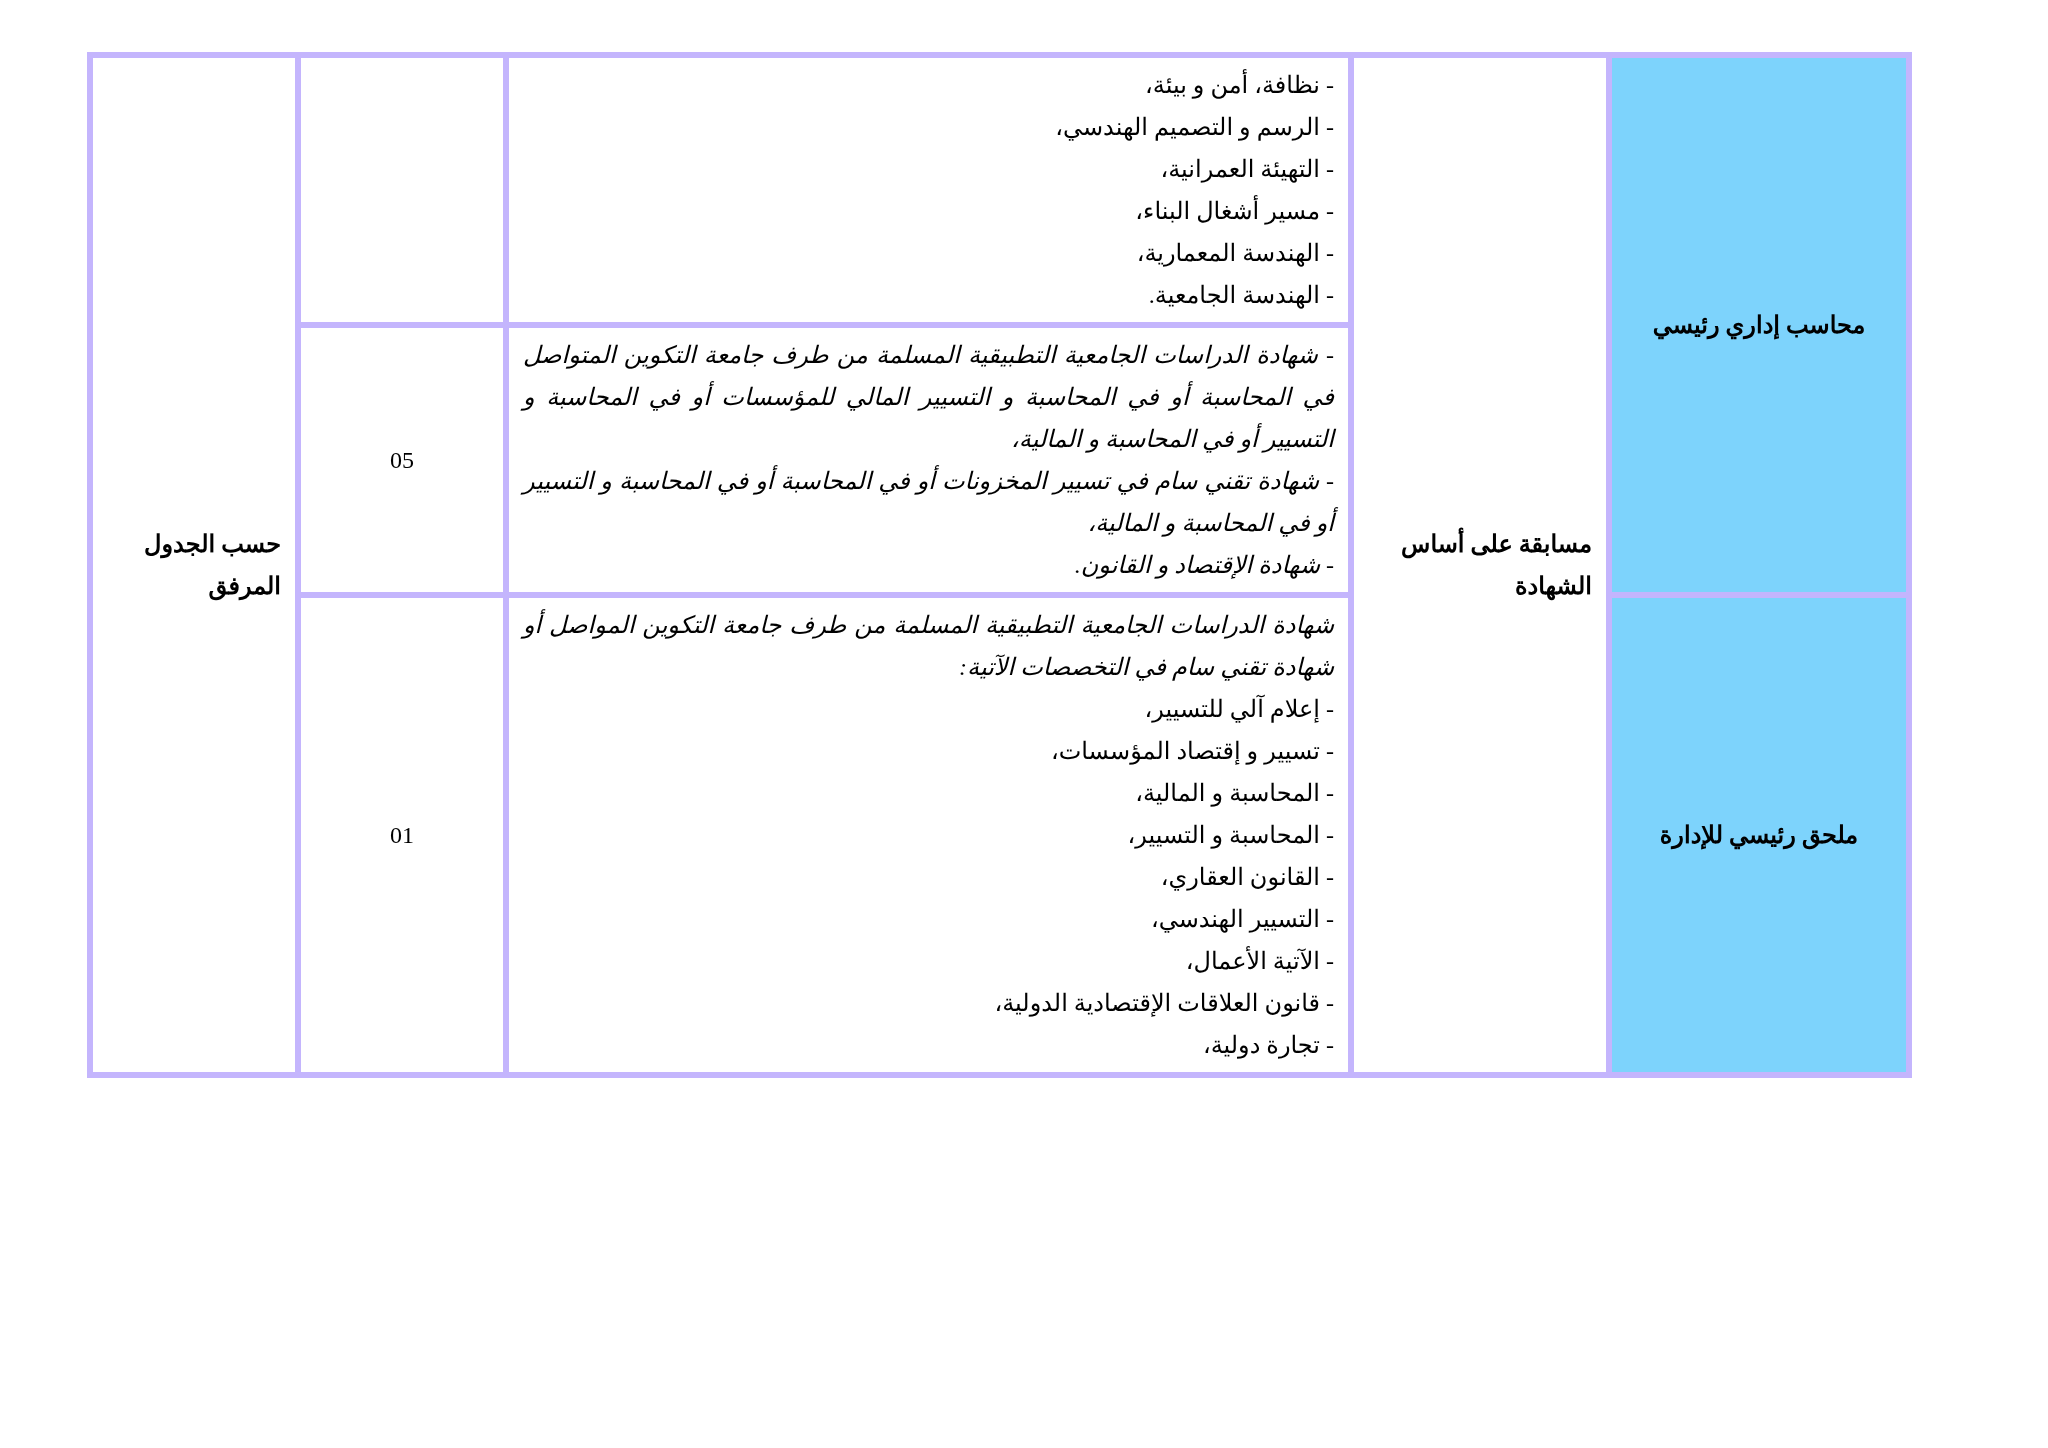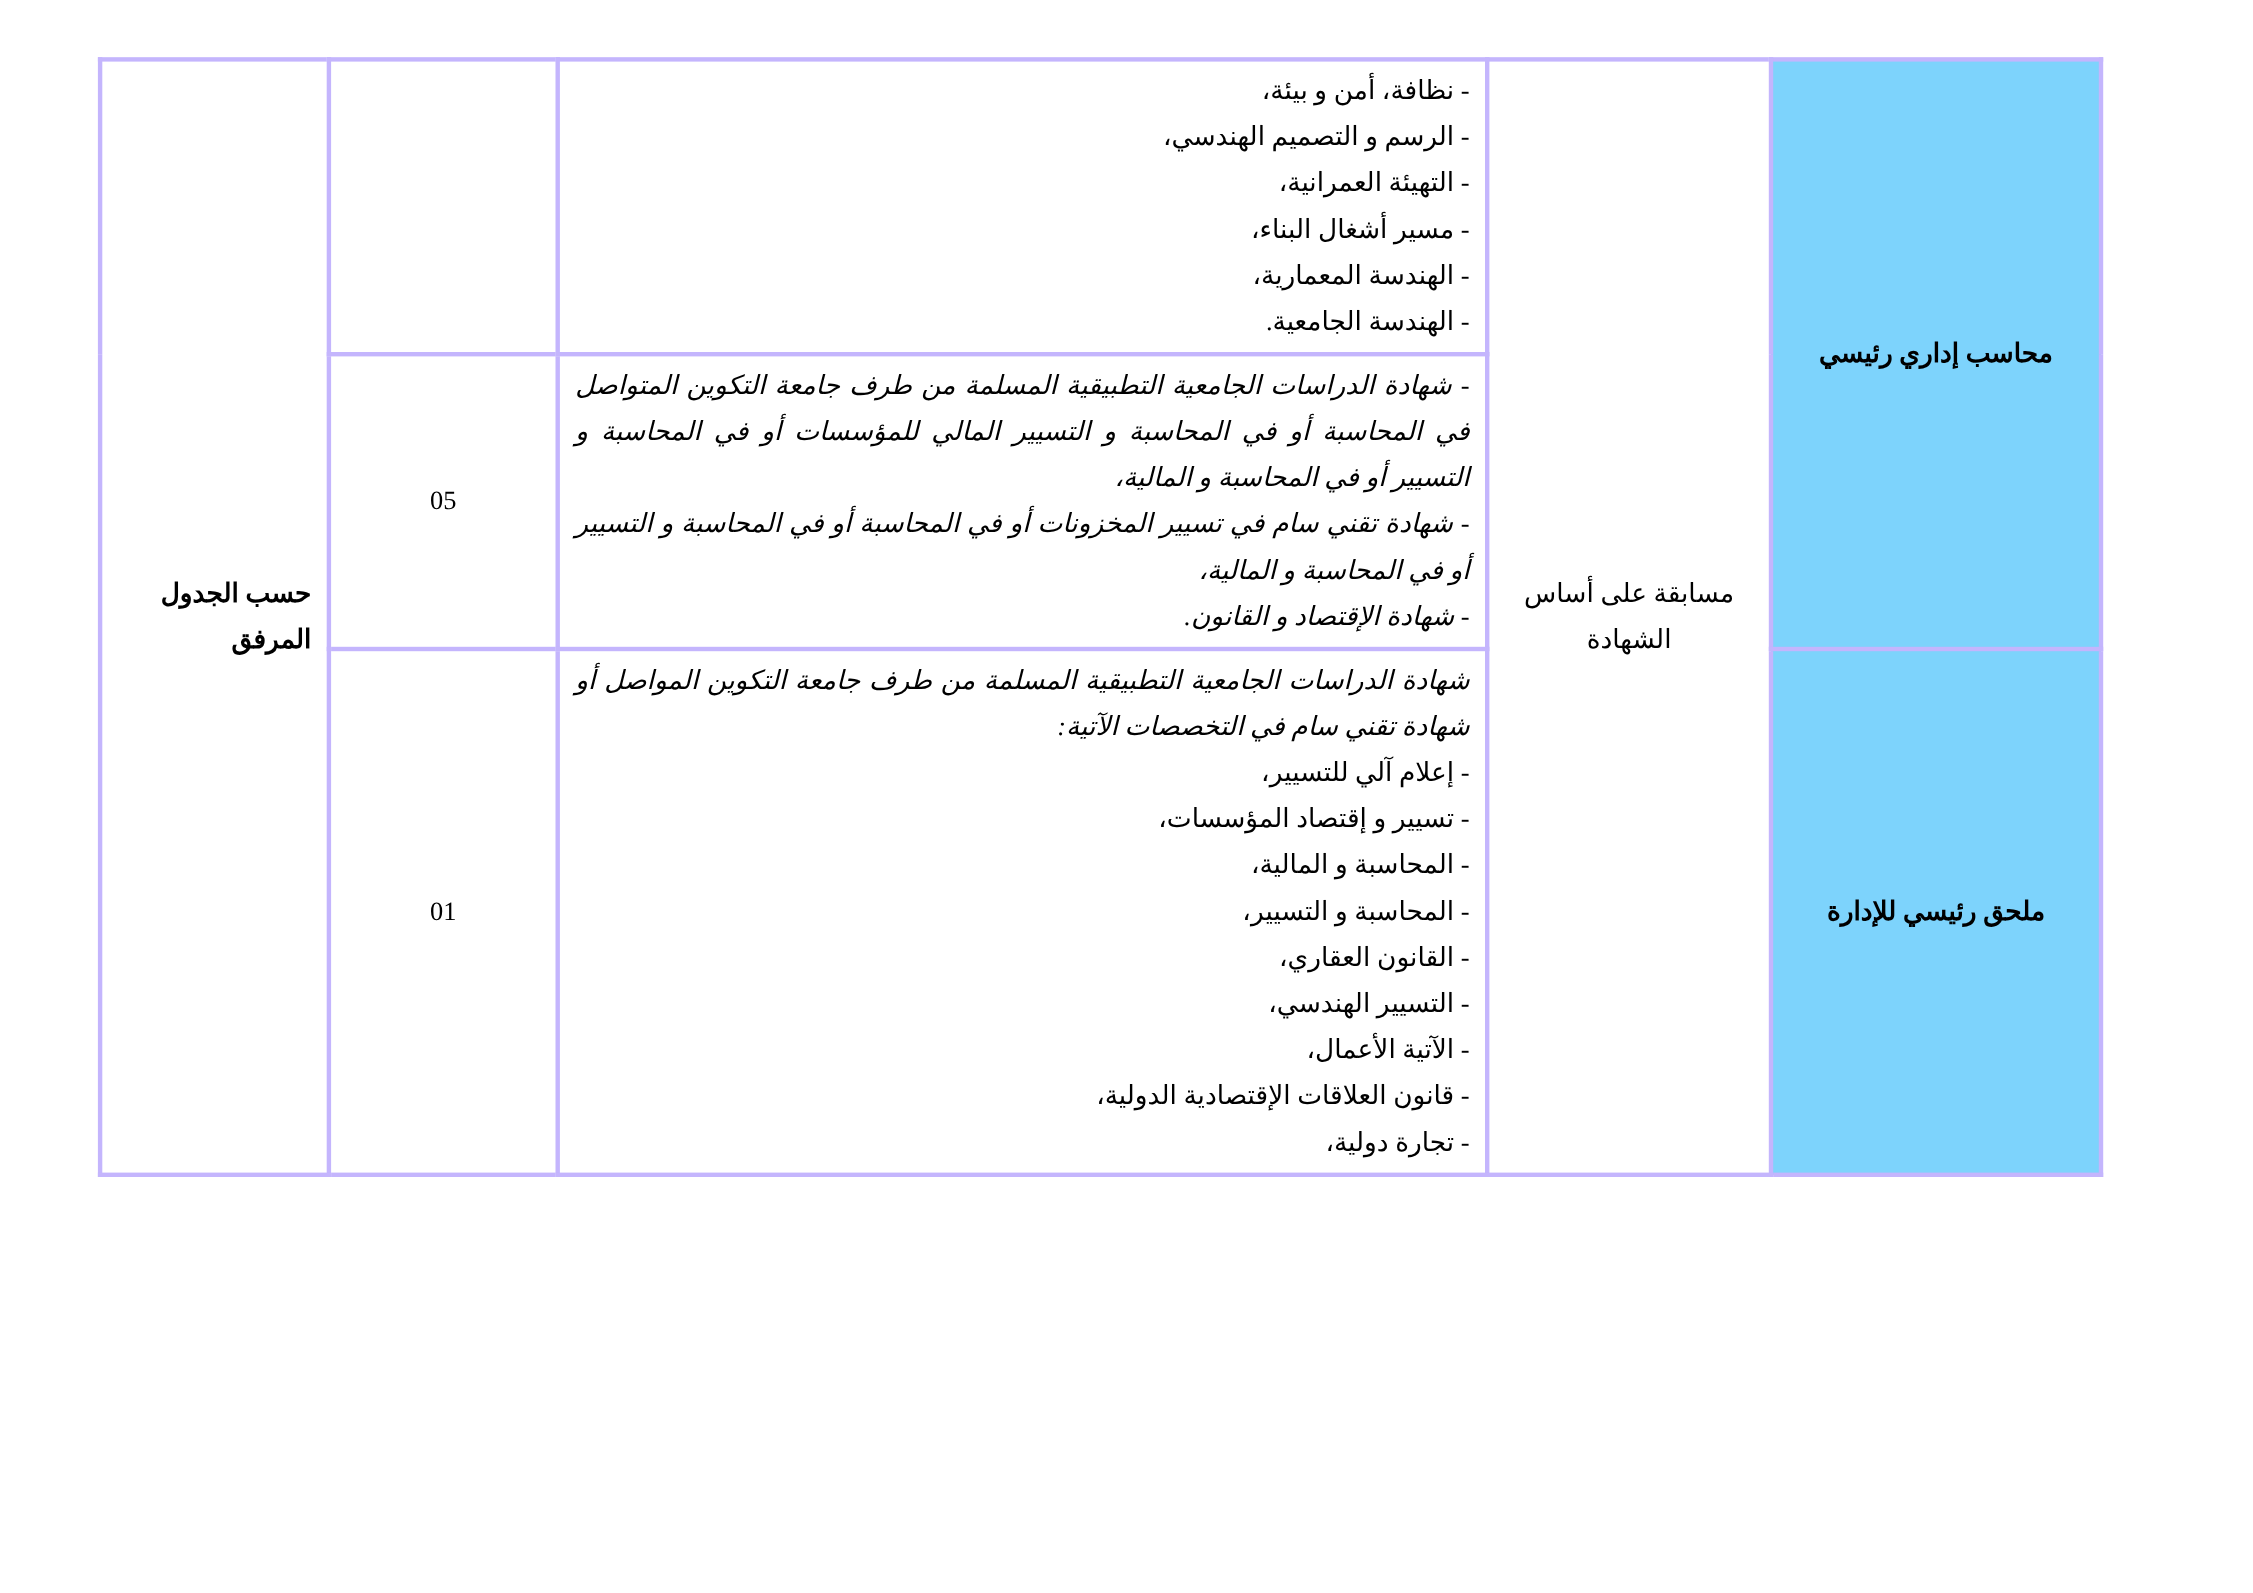--- a/index.html
+++ b/index.html
@@ -30,43 +30,42 @@
   }
 
   table.doc-table {
     border-collapse: collapse;
     table-layout: fixed;
     width: 100%;
     direction: rtl;
   }
 
   table.doc-table td {
-    border: 4px solid #c4b5fd;
+    border: 6px solid #c4b5fd;
     vertical-align: middle;
     padding: 6px 14px;
     font-size: 24px;
     line-height: 1.75;
   }
 
   
   .col-grade { width: 300px; }
   .col-mode  { width: 258px; }
   .col-cond  { width: 845px; }
   .col-num   { width: 208px; }
   .col-note  { width: 208px; }
 
   .cell-grade {
     background: #7dd3fc;
     text-align: center;
     font-weight: bold;
     font-size: 27px;
   }
   .cell-mode {
-    text-align: center;
-    font-weight: normal;
+    font-weight: bold;
     font-size: 25px;
     line-height: 1.6;
   }
   .cell-num {
     text-align: center;
     font-size: 24px;
     font-family: Liberation Serif, serif;
   }
   .cell-note {
     font-weight: bold;

